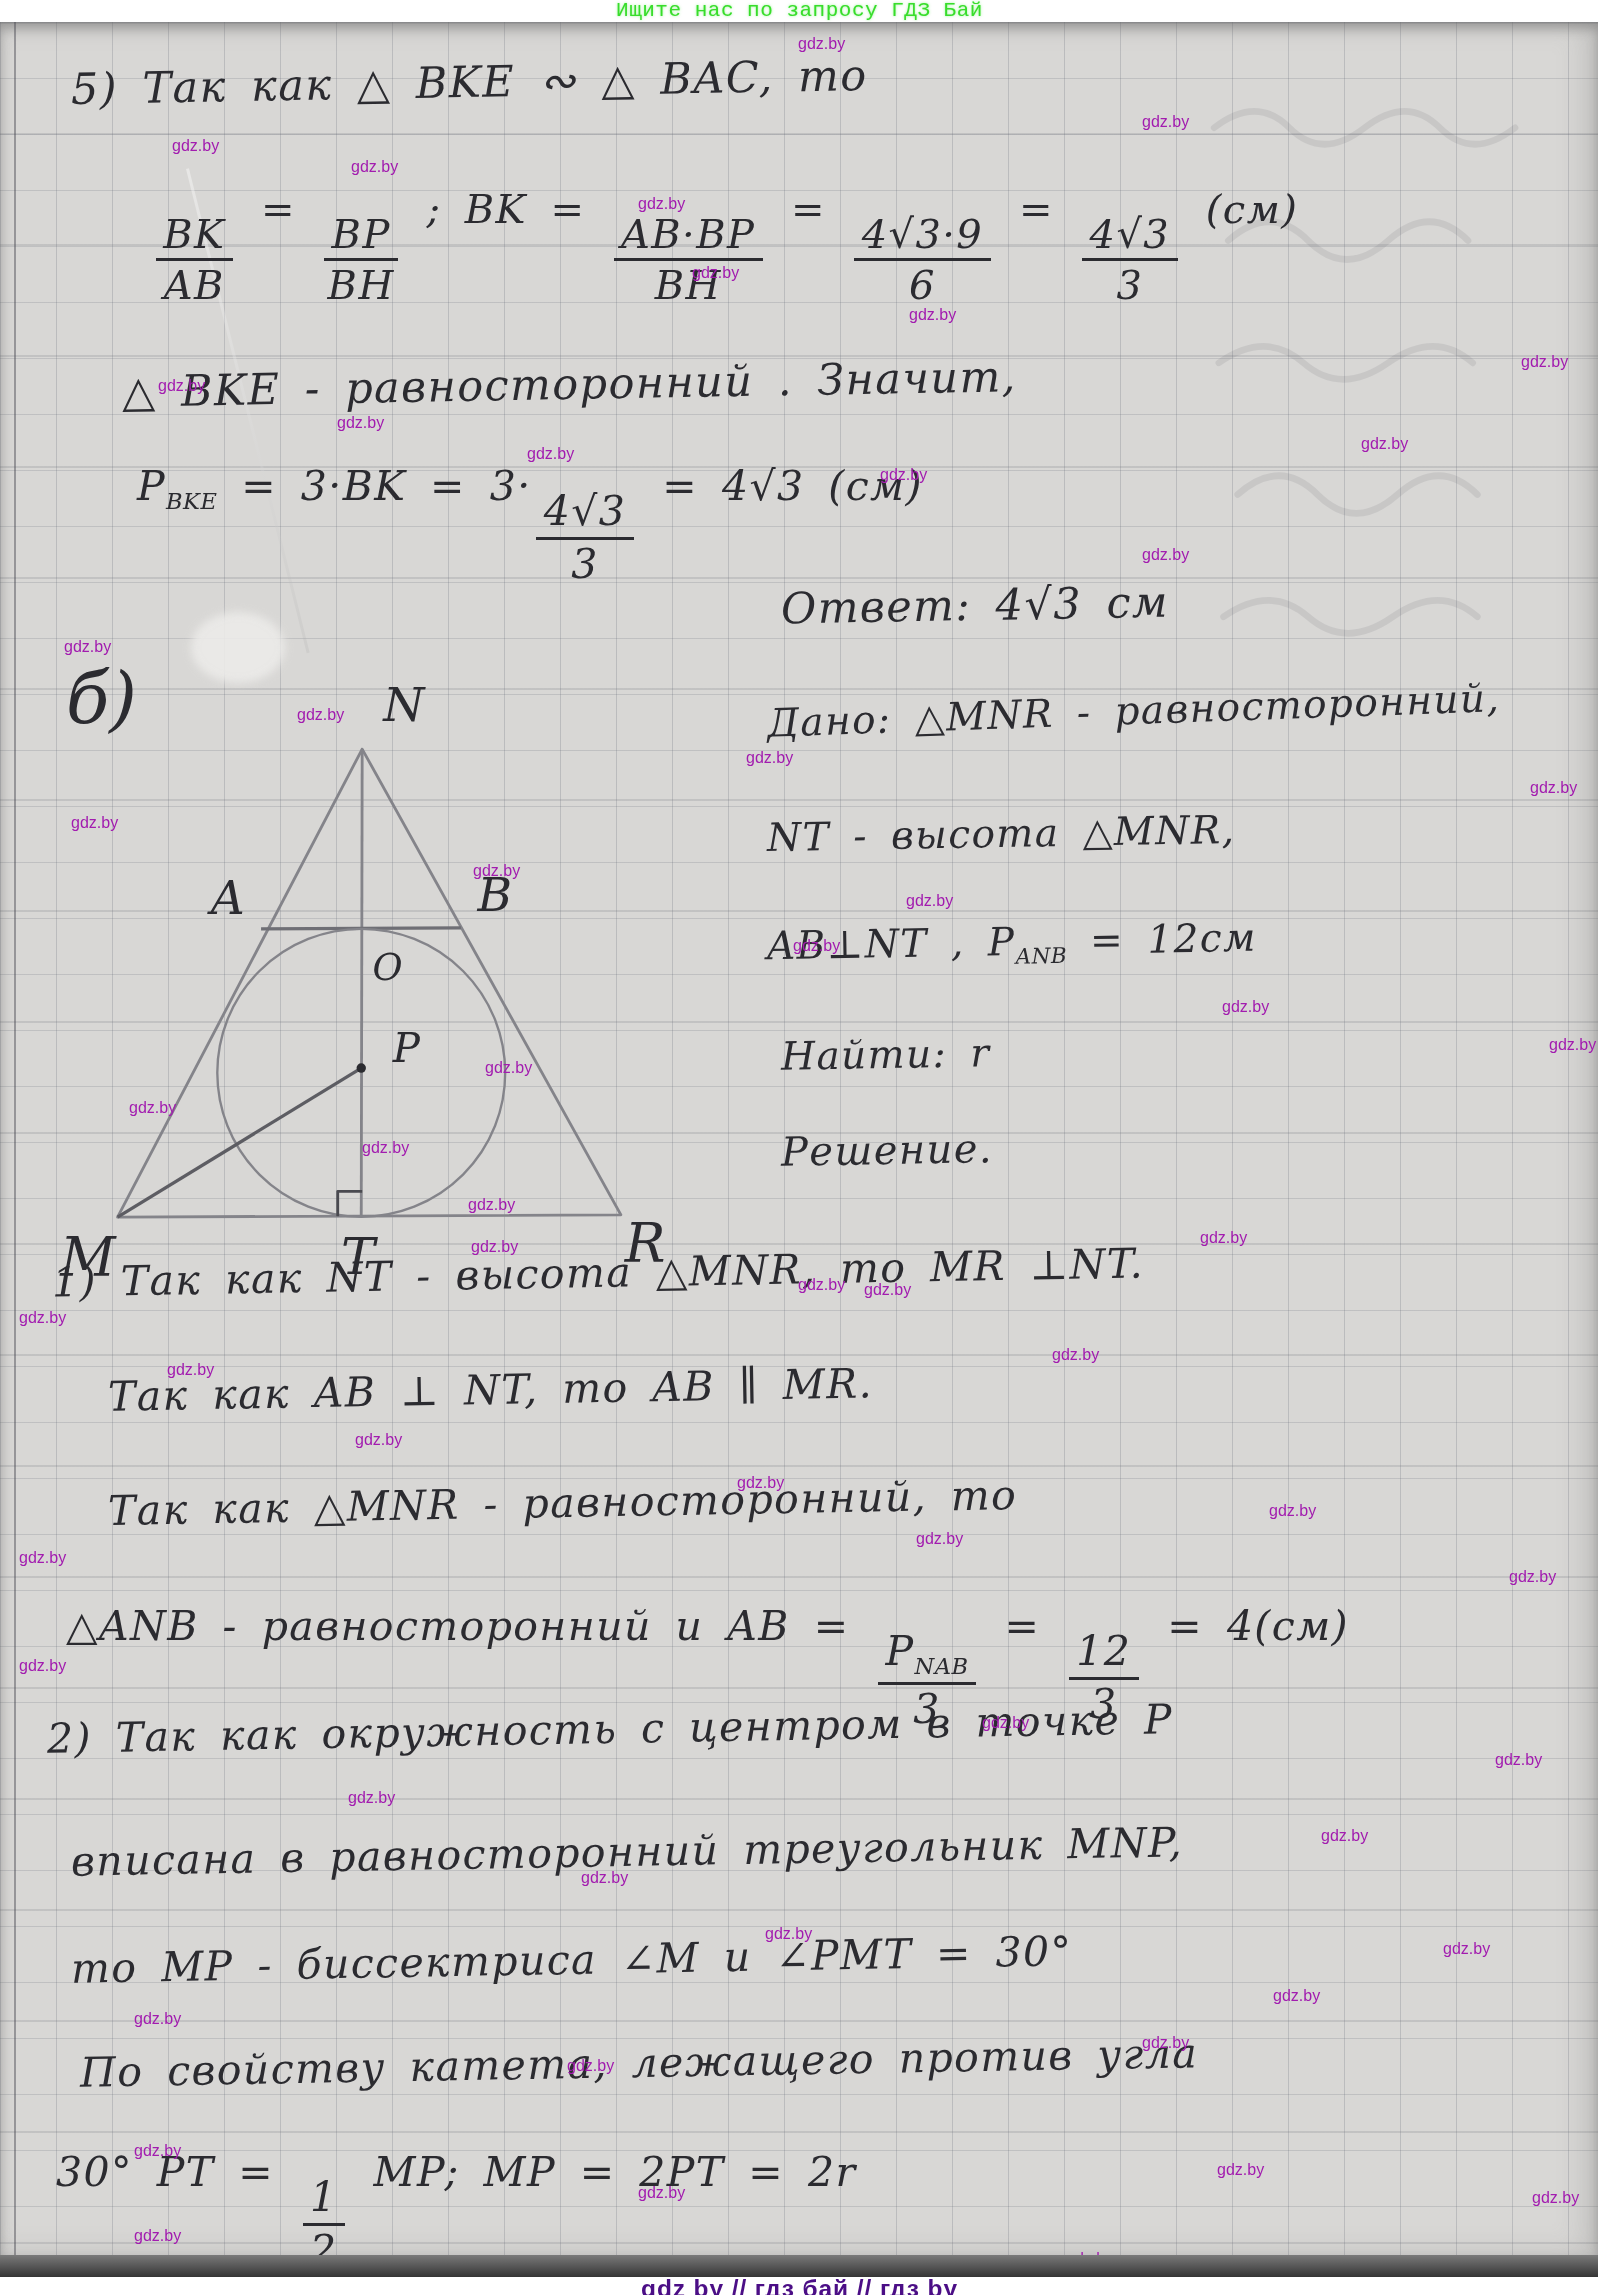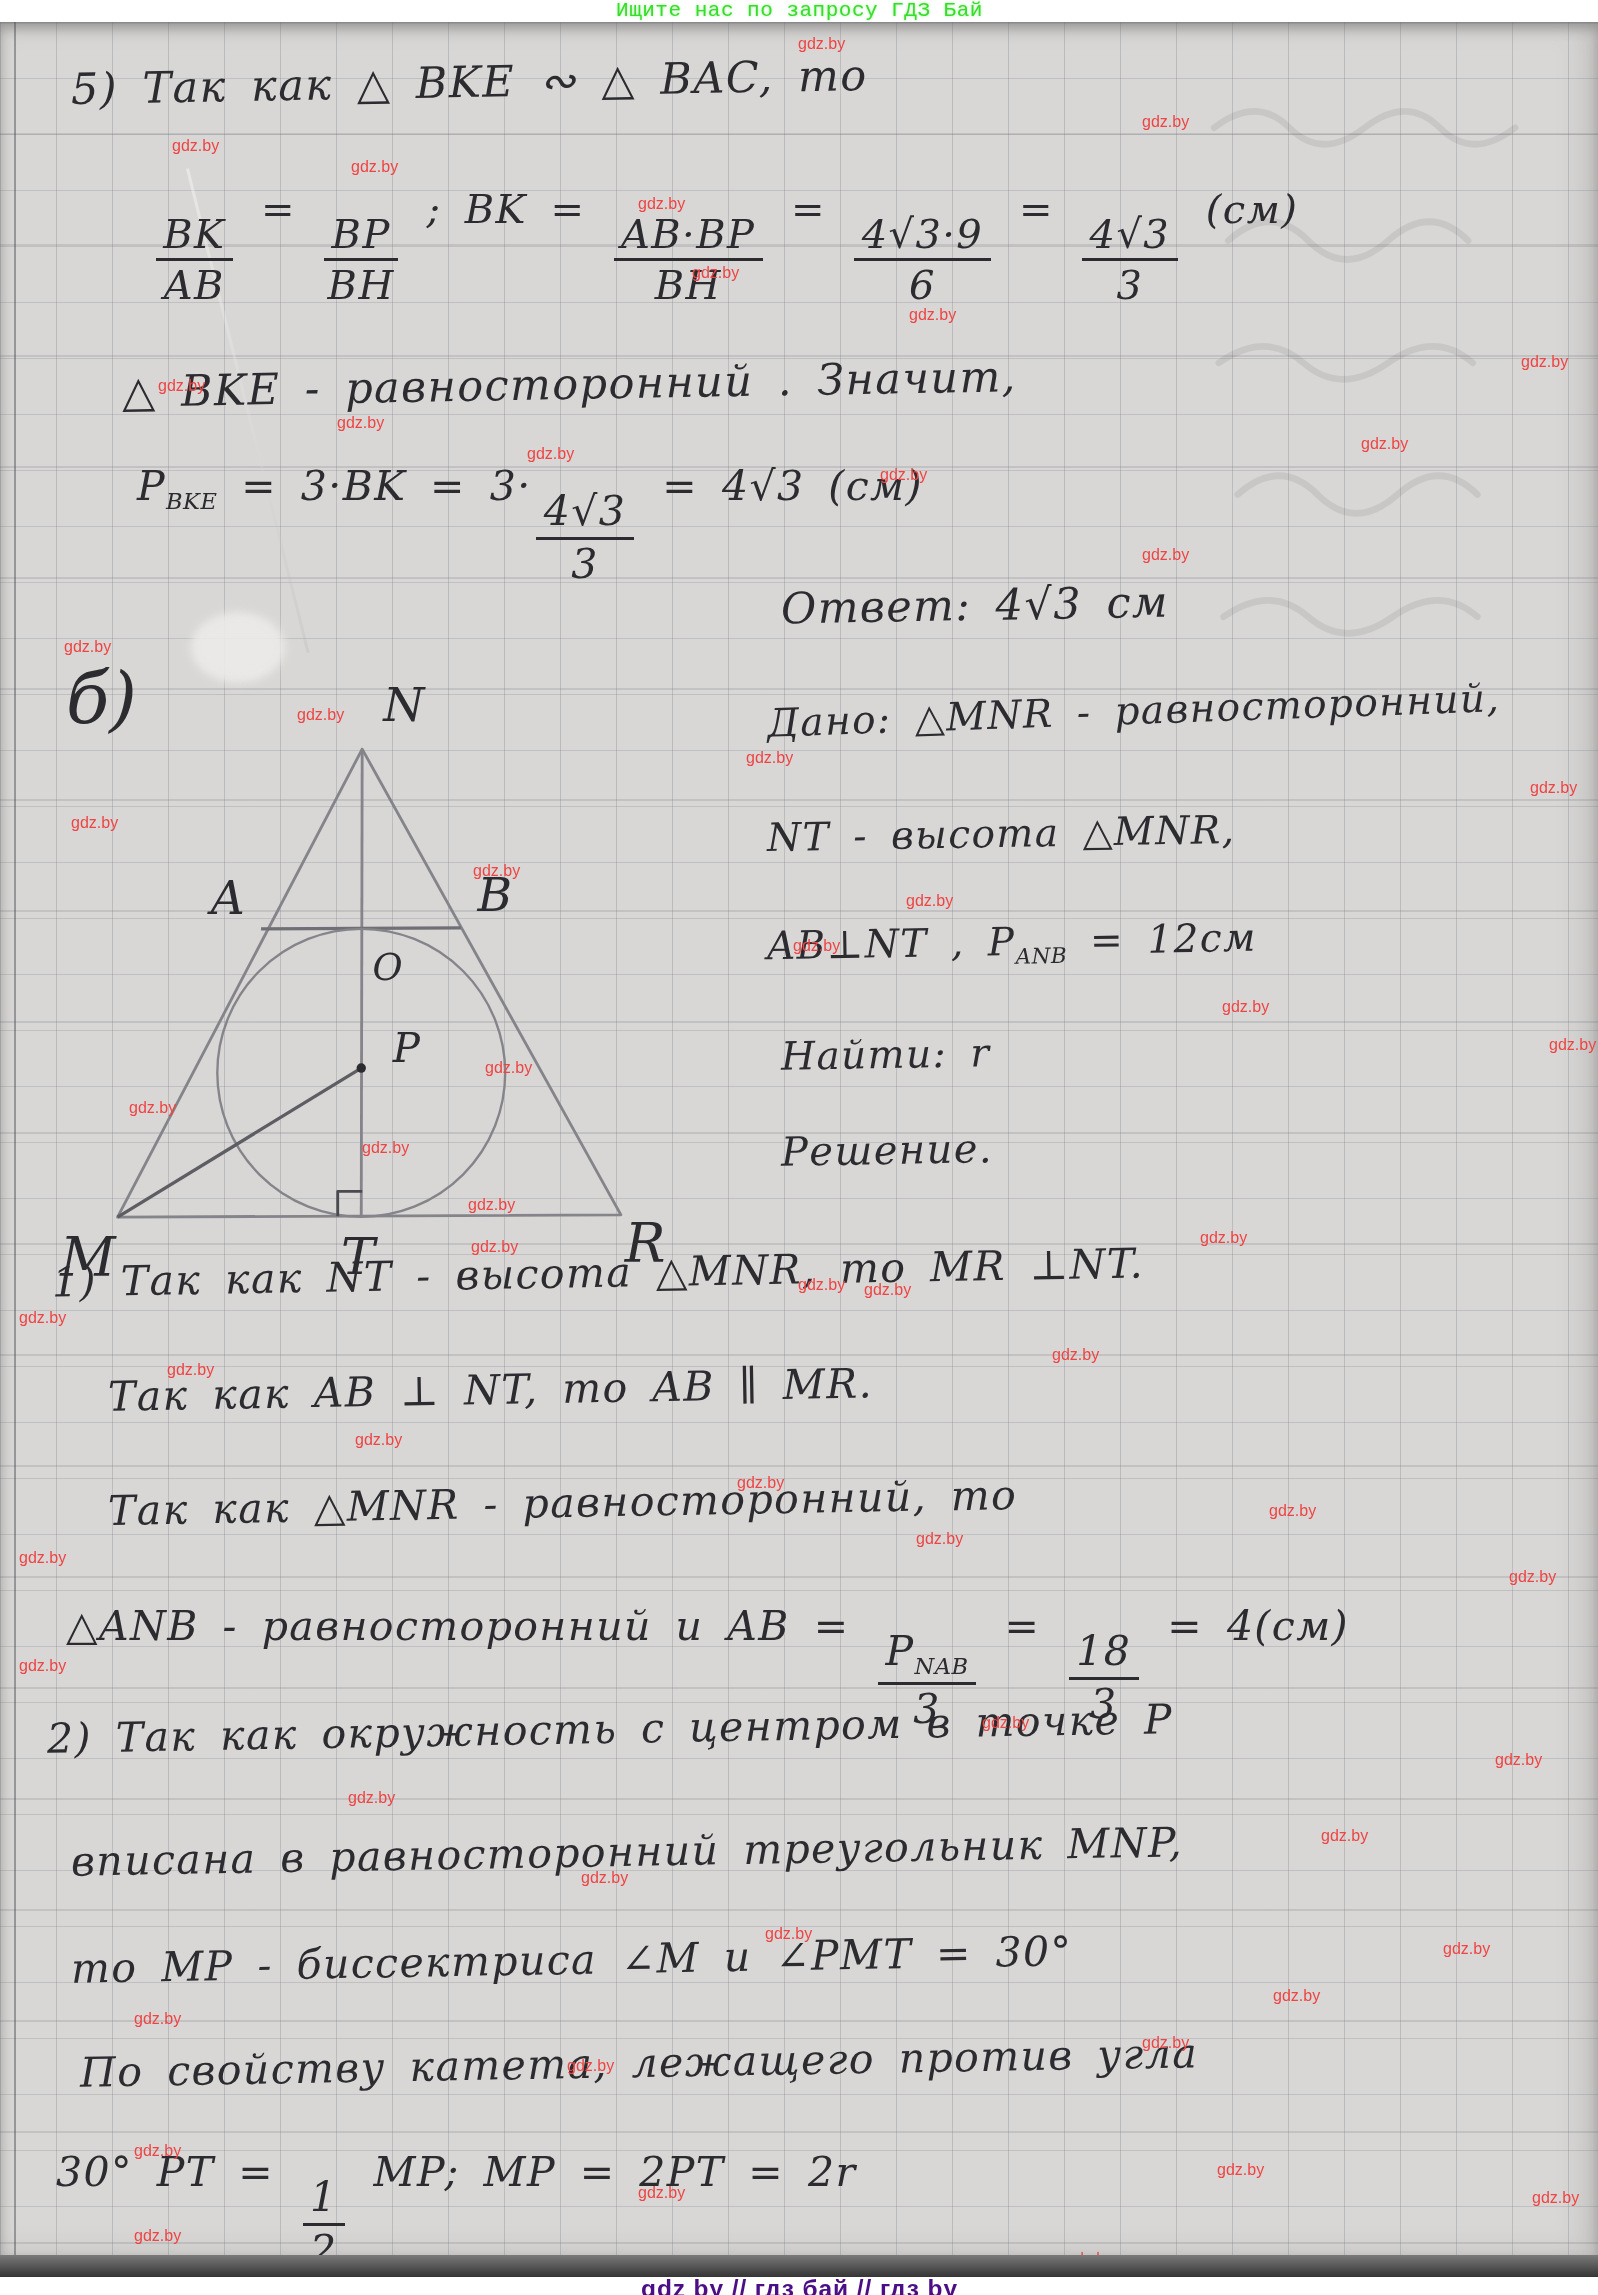--- a/index.html
+++ b/index.html
@@ -50,21 +50,21 @@
   .frac{
     display:inline-flex;flex-direction:column;align-items:center;
     vertical-align:-0.62em;line-height:1.02;margin:0 4.7px;
   }
   .frac .num{padding:0 7.5px 3.8px;border-bottom:3.3px solid #2b2b30;}
   .frac .den{padding-top:3.8px;}
   sub.subs{font-size:.55em;letter-spacing:0.5px;}
   
   .wm{
     position:absolute;font-family:"Liberation Sans", sans-serif;
-    font-style:normal;font-size:16px;color:#ef4444;white-space:nowrap;
+    font-style:normal;font-size:16px;color:#a21caf;white-space:nowrap;
   }
   
   .diagram{position:absolute;left:47px;top:650px;width:668px;height:631px;}
   .diagram svg{width:100%;height:100%;}
   .diag-label{
     position:absolute;left:66px;top:657px;font-size:71px;font-style:italic;color:#2b2b30;
   }
   .ghost{position:absolute;opacity:.12;}
   
   .bottom-strip{
@@ -131,21 +131,21 @@
     <div class="hand-line" style="left: 767px; top: 918px; font-size: 39px; transform: rotate(-1deg);">AB⊥NT ,  <span>P<sub class="subs">ANB</sub></span> = 12см</div>
     <div class="hand-line" style="left: 781px; top: 1031px; font-size: 39px; transform: rotate(-1deg);">Найти: r</div>
     <div class="hand-line" style="left: 781px; top: 1125px; font-size: 40px; transform: rotate(-1deg);">Решение.</div>
     <div class="hand-line" style="left: 52px; top: 1248px; font-size: 41px; transform: rotate(-1deg);">1) Так как  NT - высота △MNR, то  MR ⊥NT.</div>
     <div class="hand-line" style="left: 108px; top: 1365px; font-size: 41px; transform: rotate(-1deg);">Так как  AB ⊥ NT, то  AB ∥ MR.</div>
     <div class="hand-line" style="left: 108px; top: 1478px; font-size: 41px; transform: rotate(-1deg);">Так как  △MNR - равносторонний, то</div>
     <div class="hand-line" style="left: 66px; top: 1601px; font-size: 41px;">△ANB - равносторонний  и  AB = <span class="frac">
         <span class="num"><span>P<sub class="subs">NAB</sub></span></span>
         <span class="den">3</span>
       </span> = <span class="frac">
-        <span class="num">18</span>
+        <span class="num">12</span>
         <span class="den">3</span>
       </span> = 4(см)</div>
     <div class="hand-line" style="left: 47px; top: 1704px; font-size: 41px; transform: rotate(-1deg);">2) Так как  окружность  с центром  в точке  P</div>
     <div class="hand-line" style="left: 71px; top: 1827px; font-size: 41px; transform: rotate(-1deg);">вписана  в равносторонний  треугольник  MNP,</div>
     <div class="hand-line" style="left: 71px; top: 1935px; font-size: 41px; transform: rotate(-1deg);">то MP - биссектриса  ∠M  и  ∠PMT = 30°</div>
     <div class="hand-line" style="left: 80px; top: 2038px; font-size: 41px; transform: rotate(-1deg);">По свойству  катета,  лежащего  против  угла</div>
     <div class="hand-line" style="left: 56px; top: 2147px; font-size: 41px;">30°    PT = <span class="frac">
         <span class="num">1</span>
         <span class="den">2</span>
       </span> MP;    MP = 2PT = 2r</div>

